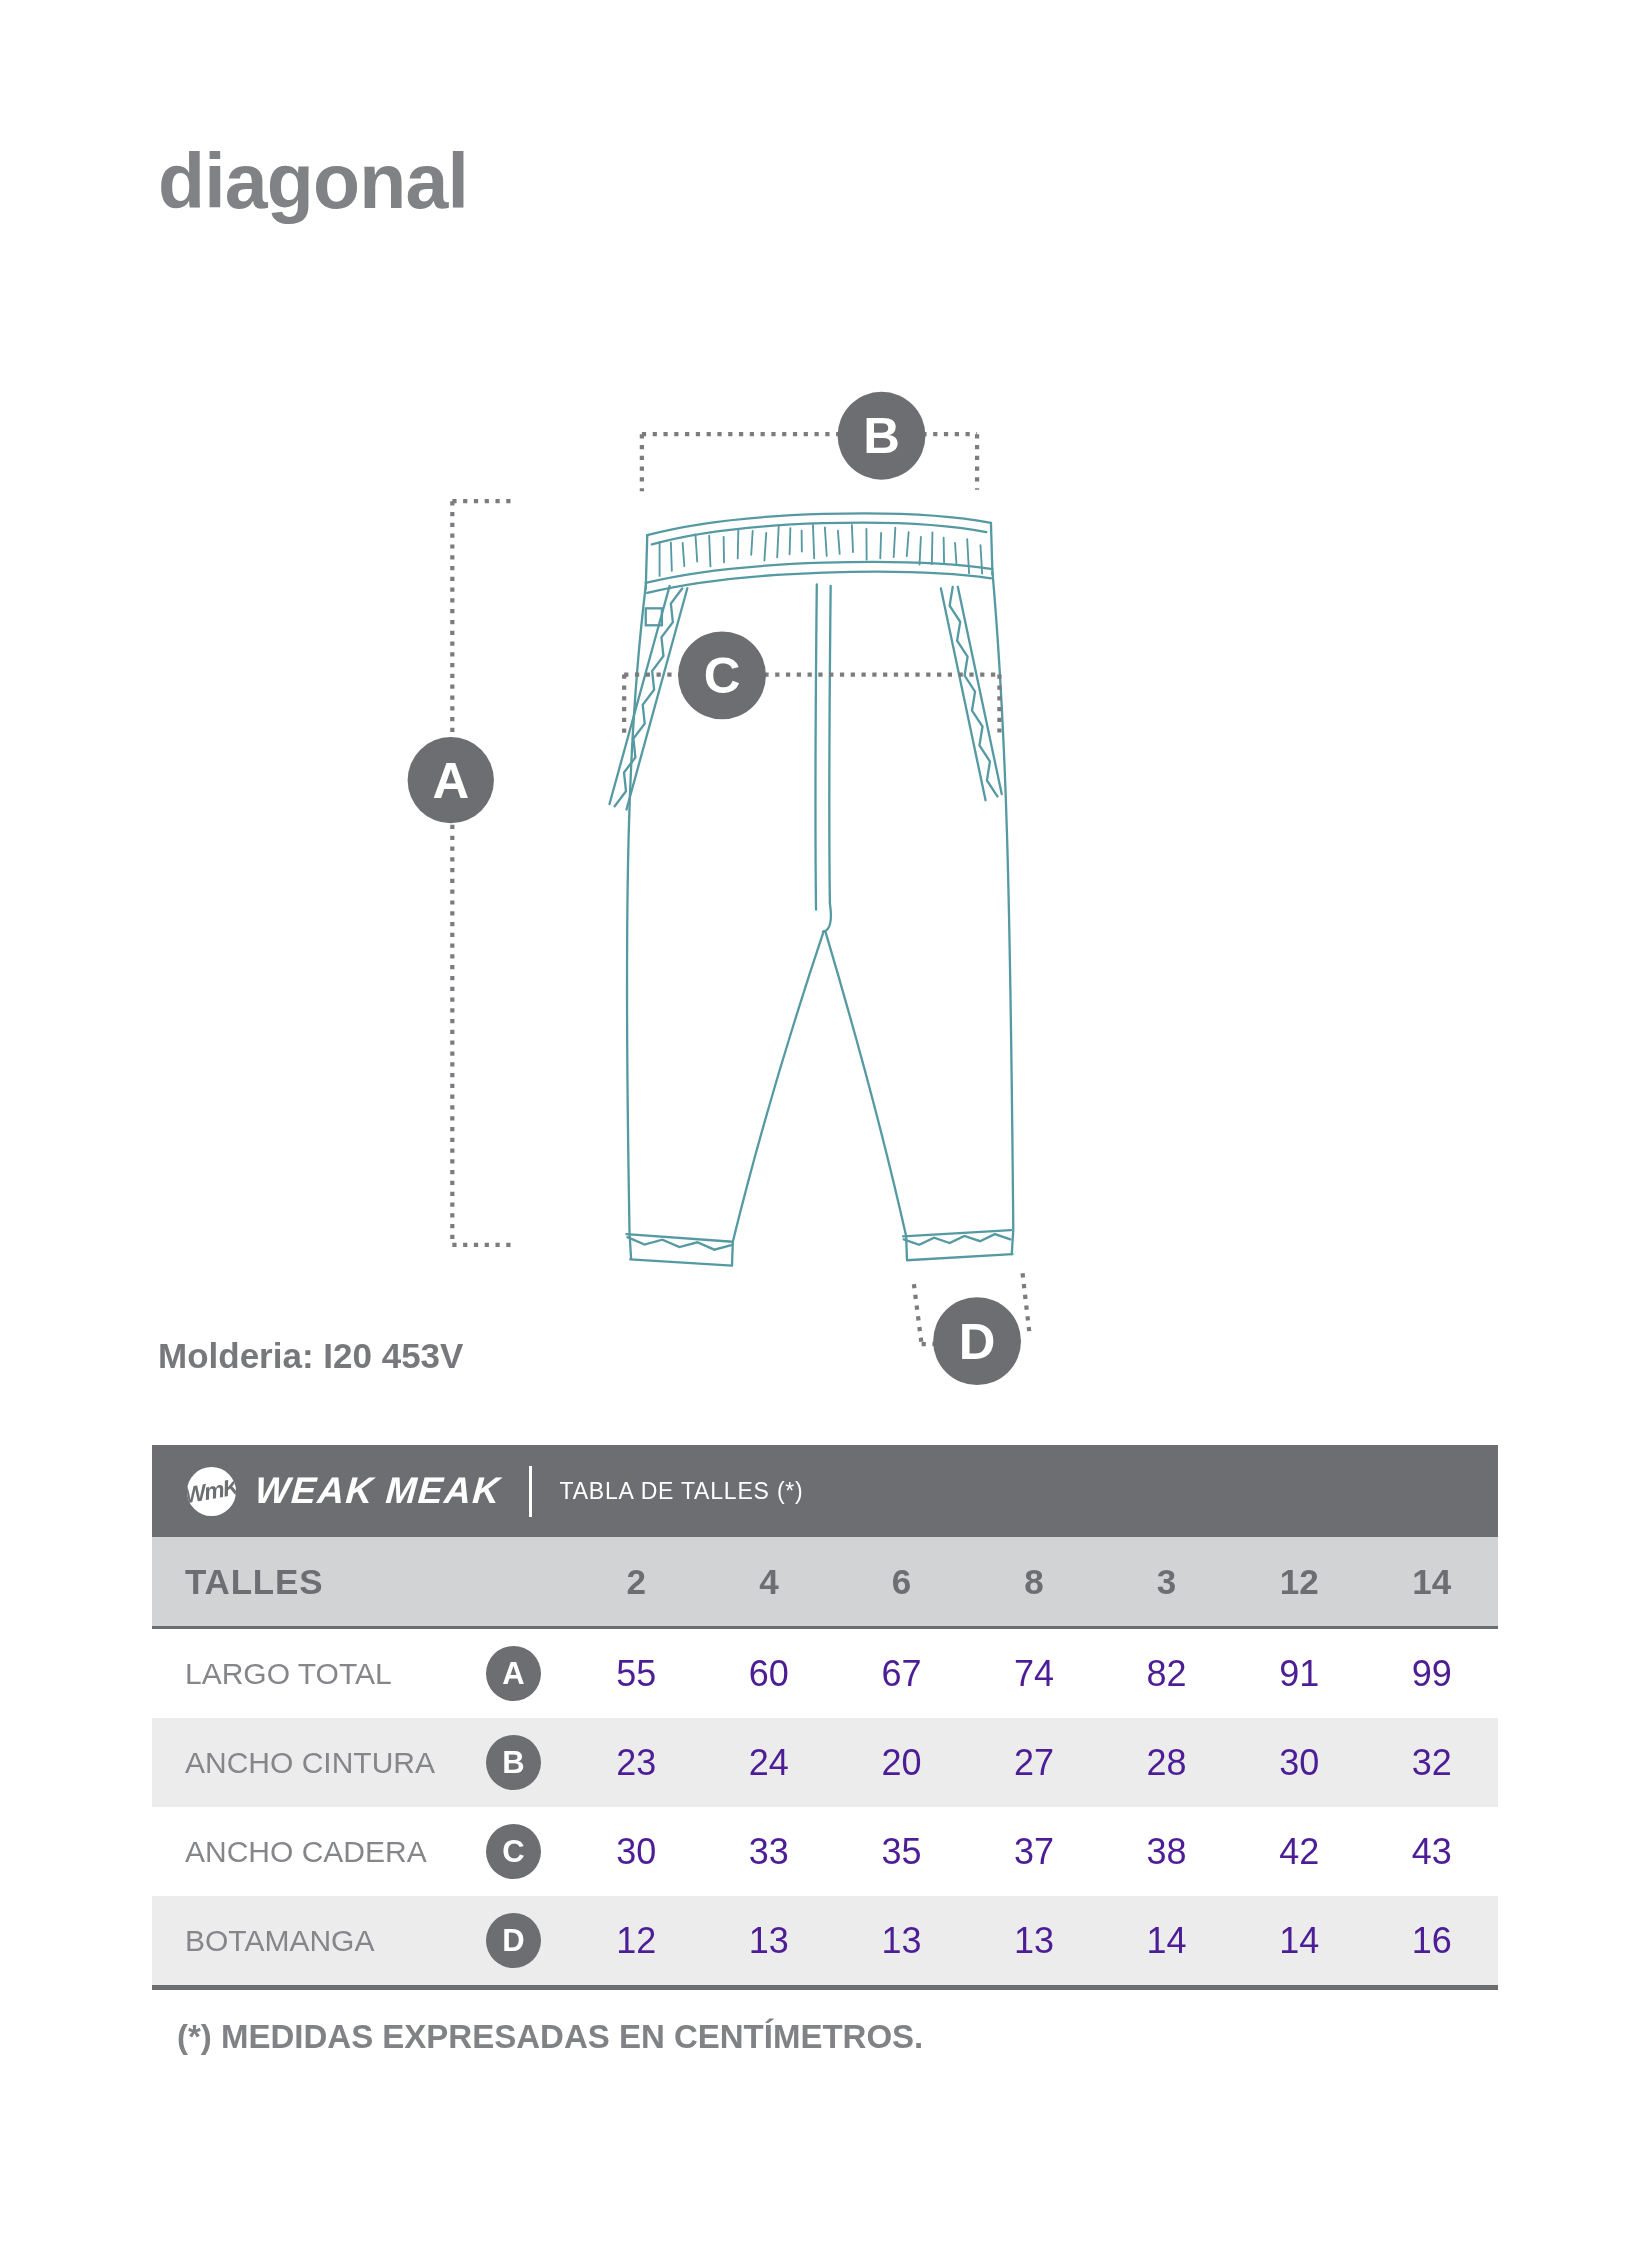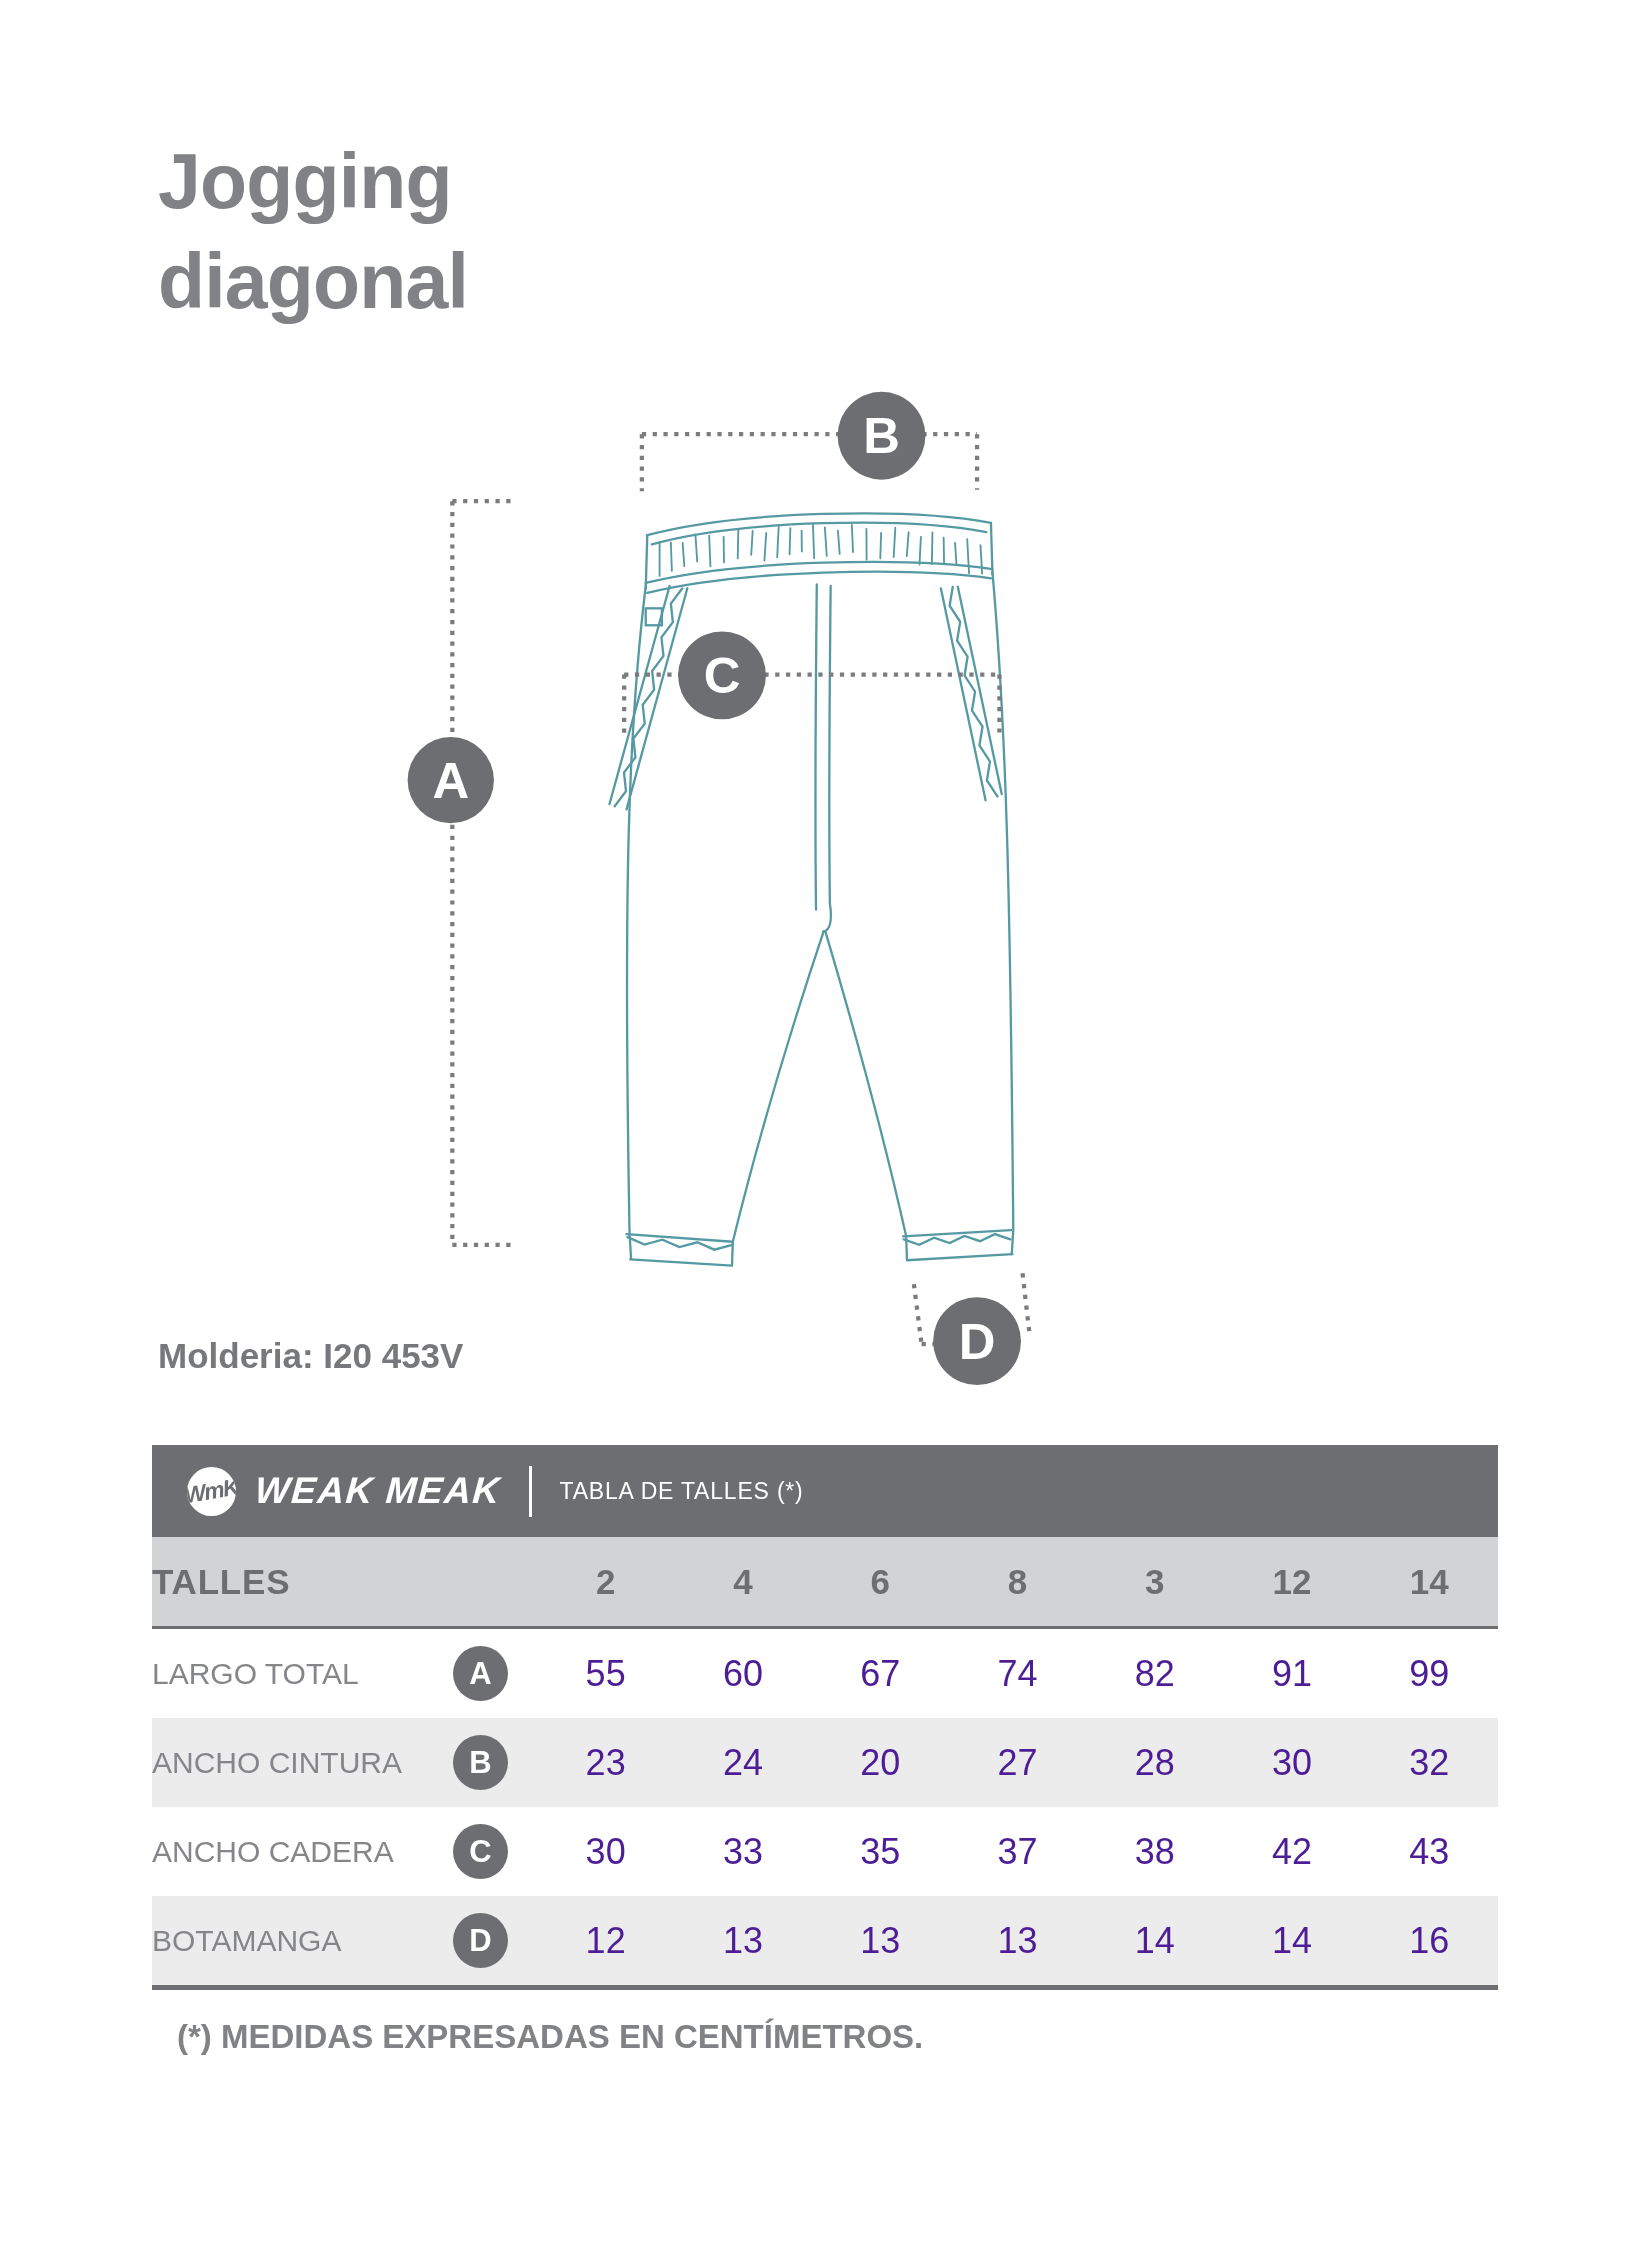--- a/index.html
+++ b/index.html
@@ -46,21 +46,21 @@
   }
   .hdr-title{
     color:#ffffff;font-size:23px;font-weight:400;margin-left:28px;
     letter-spacing:0.8px;white-space:nowrap;
   }
   .t-row{display:flex;align-items:center;height:89px;}
   .row-sizes{background:#d2d3d4;border-bottom:3.9px solid #6d6e71;}
   .row-white{background:#ffffff;}
   .row-gray{background:#ececed;}
   .t-label{
-    width:272px;flex:none;
+    width:272px;padding-left:33px;flex:none;
     font-size:30px;color:#85868a;letter-spacing:0;
   }
   .t-label.strong{font-size:35px;font-weight:bold;color:#6d6e71;letter-spacing:0.8px;}
   .t-badge{width:113px;flex:none;display:flex;justify-content:center;}
   .badge{
     width:55px;height:55px;border-radius:50%;background:#6d6e71;
     color:#ffffff;font-size:31px;font-weight:bold;
     display:flex;align-items:center;justify-content:center;
   }
   .t-val{
@@ -73,21 +73,20 @@
     position:absolute;left:177px;top:2018px;
     font-size:33px;font-weight:bold;color:#808285;letter-spacing:0;
   }
 </style>
 </head>
 <body>
 
 <div class="page">
 
   <div class="title">
-    <div>Jogging</div>
     <div>diagonal</div>
   </div>
 
   <svg class="diagram-svg" width="1649" height="2250" viewBox="0 0 2140 2919">
 
     <g stroke="#5599a3" stroke-width="3" fill="none" stroke-linecap="round">
 
       <path d="M840,694 C960,662 1180,658 1286,678"></path>
       <path d="M846,706 C962,674 1176,670 1280,690"></path>
       <path d="M838,756 C960,726 1180,722 1288,738"></path>

